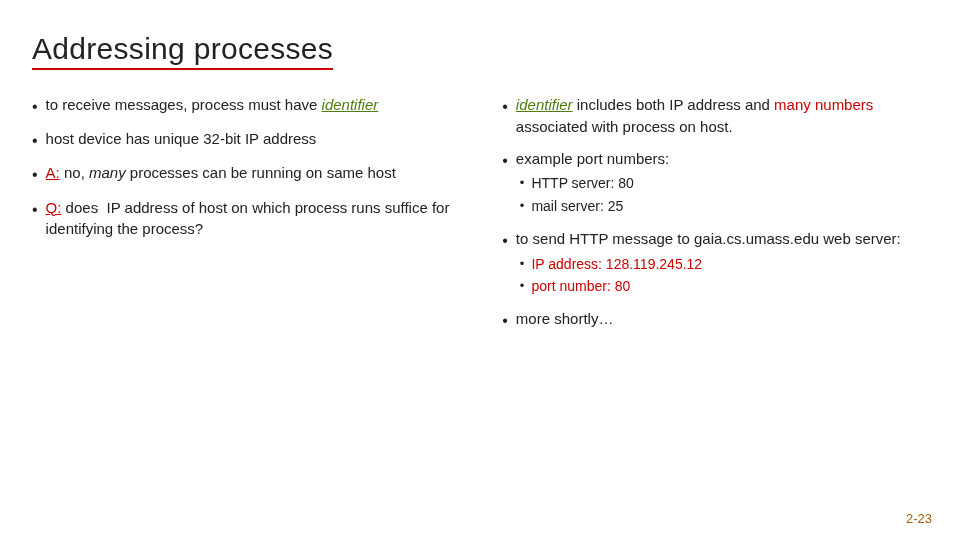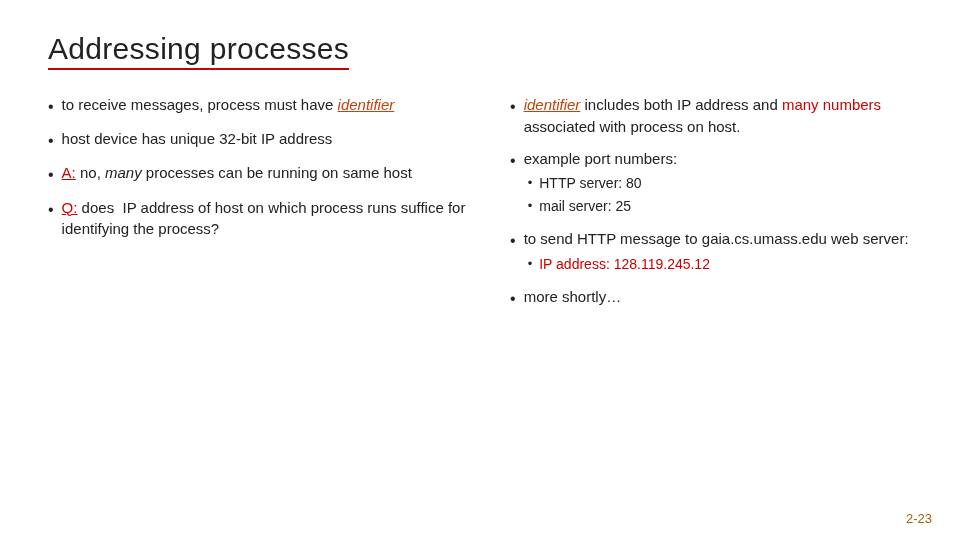--- a/index.html
+++ b/index.html
@@ -8,21 +8,21 @@
       height: 540px;
       background: #ffffff;
       font-family: 'Segoe UI', Arial, sans-serif;
       font-size: 15px;
       color: #222;
       overflow: hidden;
     }
     .slide {
       width: 960px;
       height: 540px;
-      padding: 32px 48px 24px 48px;
+      padding: 32px 48px 24px 32px;
       position: relative;
     }
     .title-container {
       margin-bottom: 24px;
     }
     .title {
       font-size: 30px;
       font-weight: 400;
       color: #222;
       border-bottom: 2px solid #c00;
@@ -53,21 +53,21 @@
     }
     ul > li::before {
       content: '•';
       color: #222;
       font-size: 16px;
       margin-right: 8px;
       margin-top: 1px;
       flex-shrink: 0;
     }
     .red-italic {
-      color: #c2410c;
+      color: #4d7c0f;
       font-style: italic;
       text-decoration: underline;
     }
     .red-text {
       color: #c00;
     }
     .red-underline {
       color: #c00;
       text-decoration: underline;
     }
@@ -158,20 +158,23 @@
           </span>
         </li>
 
         <li>
           <span class="li-text">
             to send HTTP message to gaia.cs.umass.edu web server:
             <ul class="sub-list">
               <li>
                   <span class="red-text">IP address: 128.119.245.12</span>
                 </li>
+              <li>
+                  <span class="red-text">port number: 80</span>
+                </li>
             </ul>
           </span>
         </li>
 
         <li style="margin-top:6px;">
           <span class="li-text">
             more shortly…
           </span>
         </li>
       </ul>

